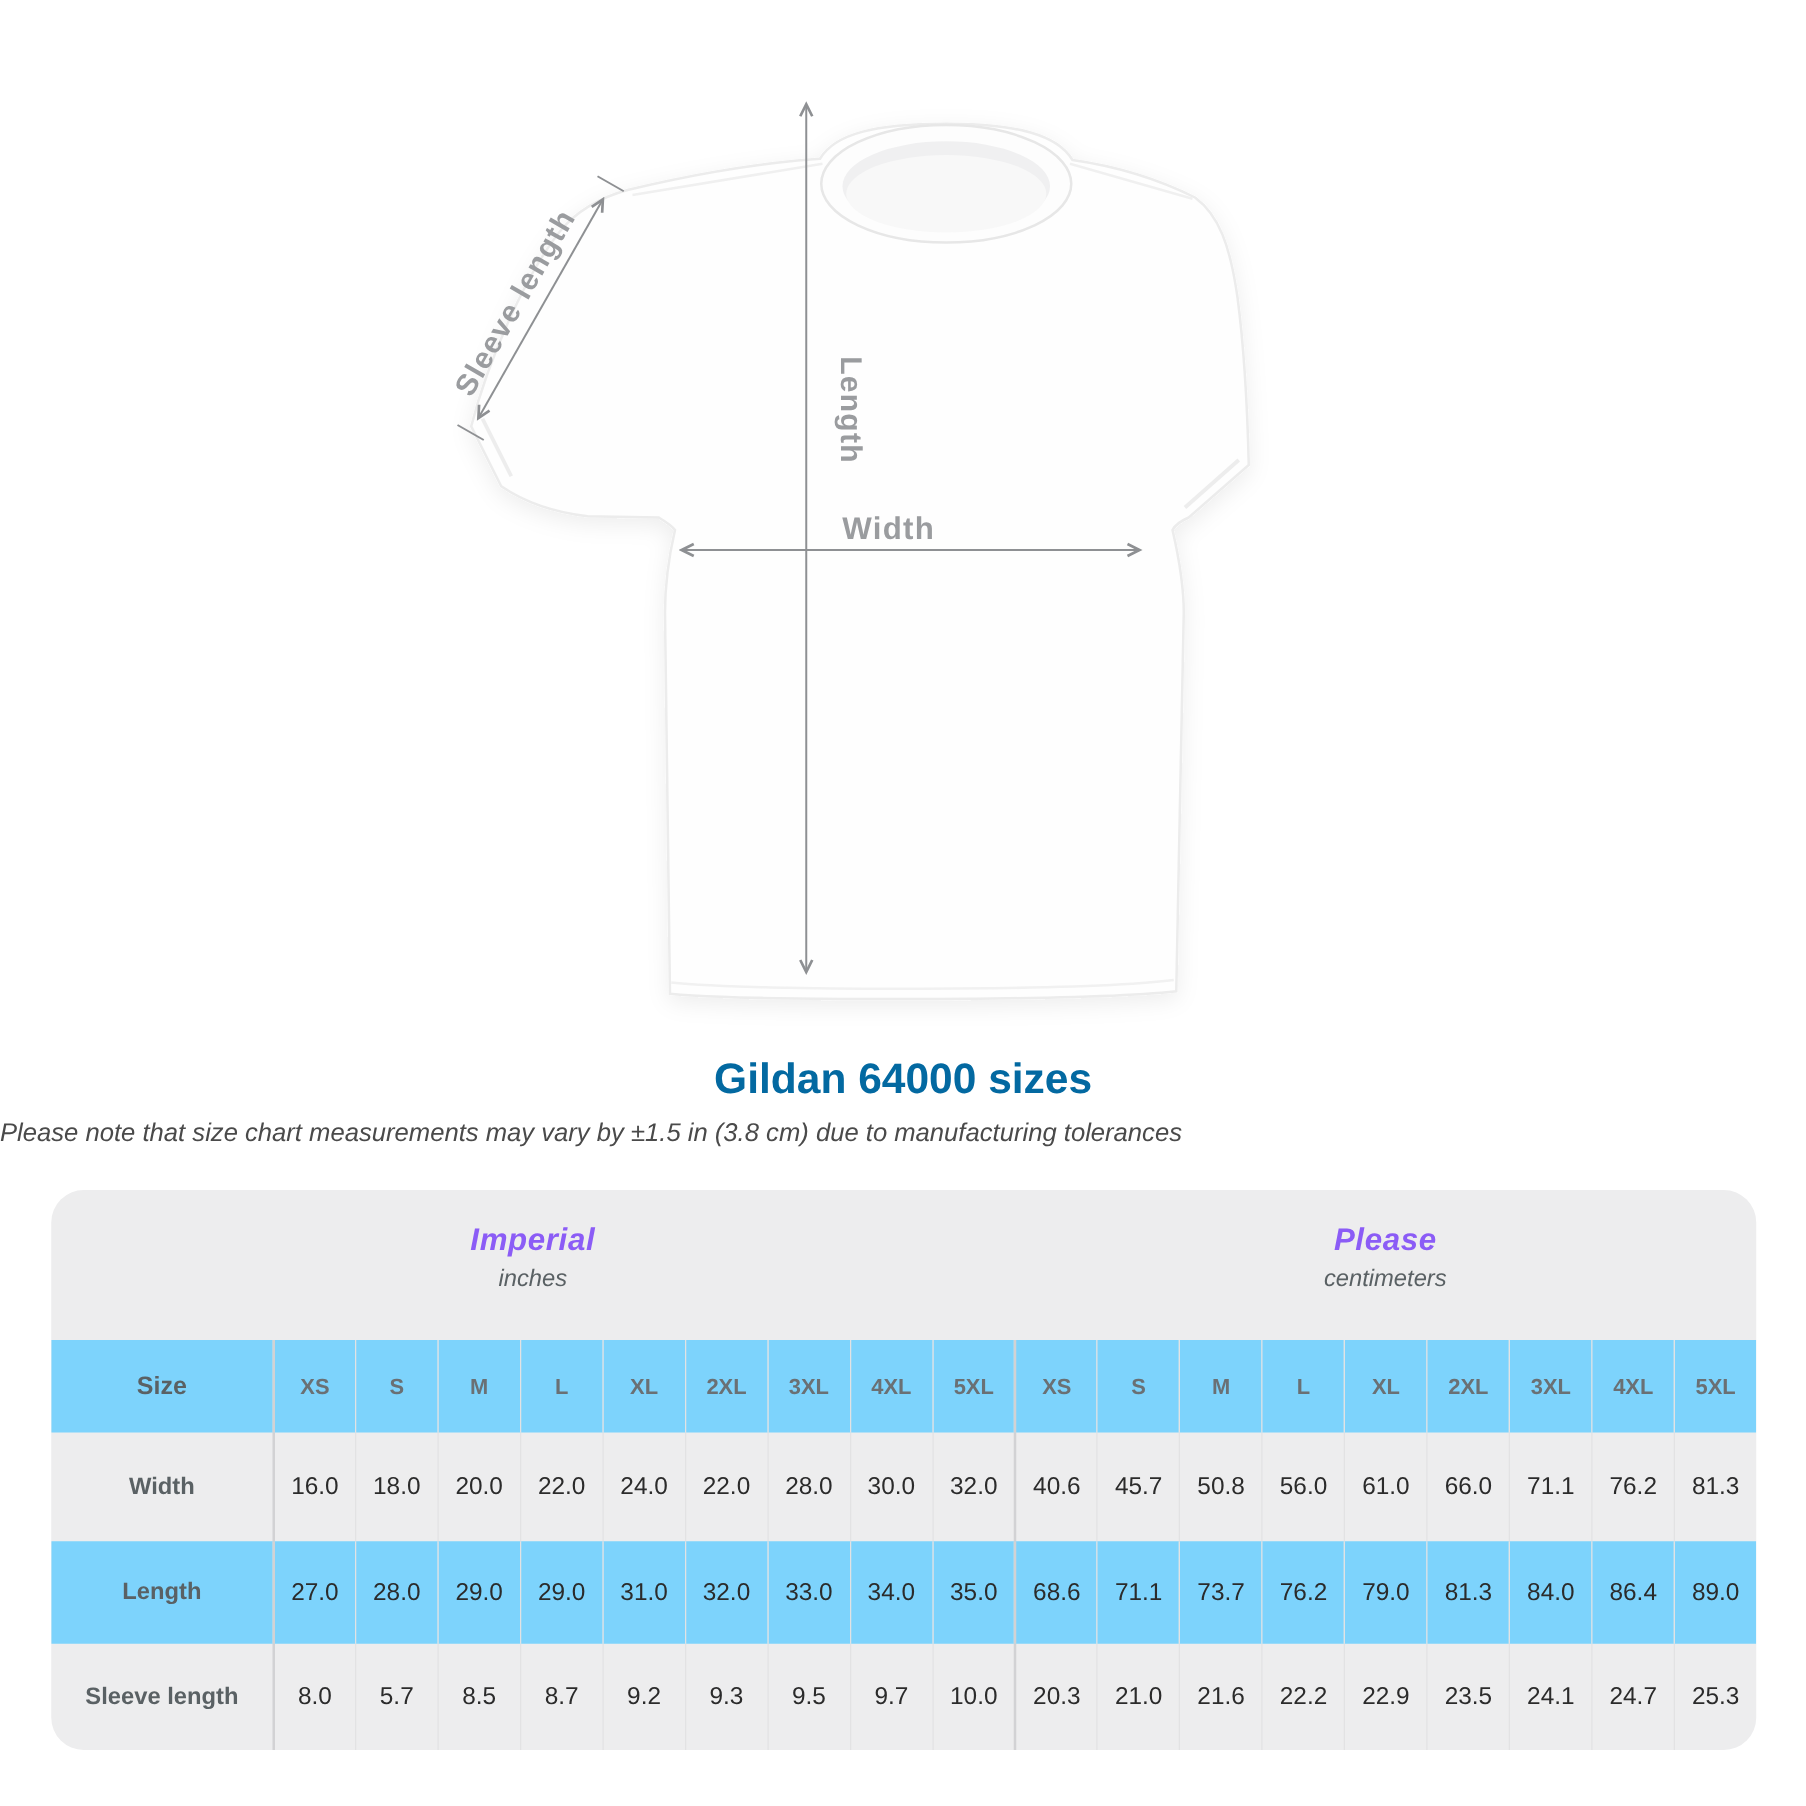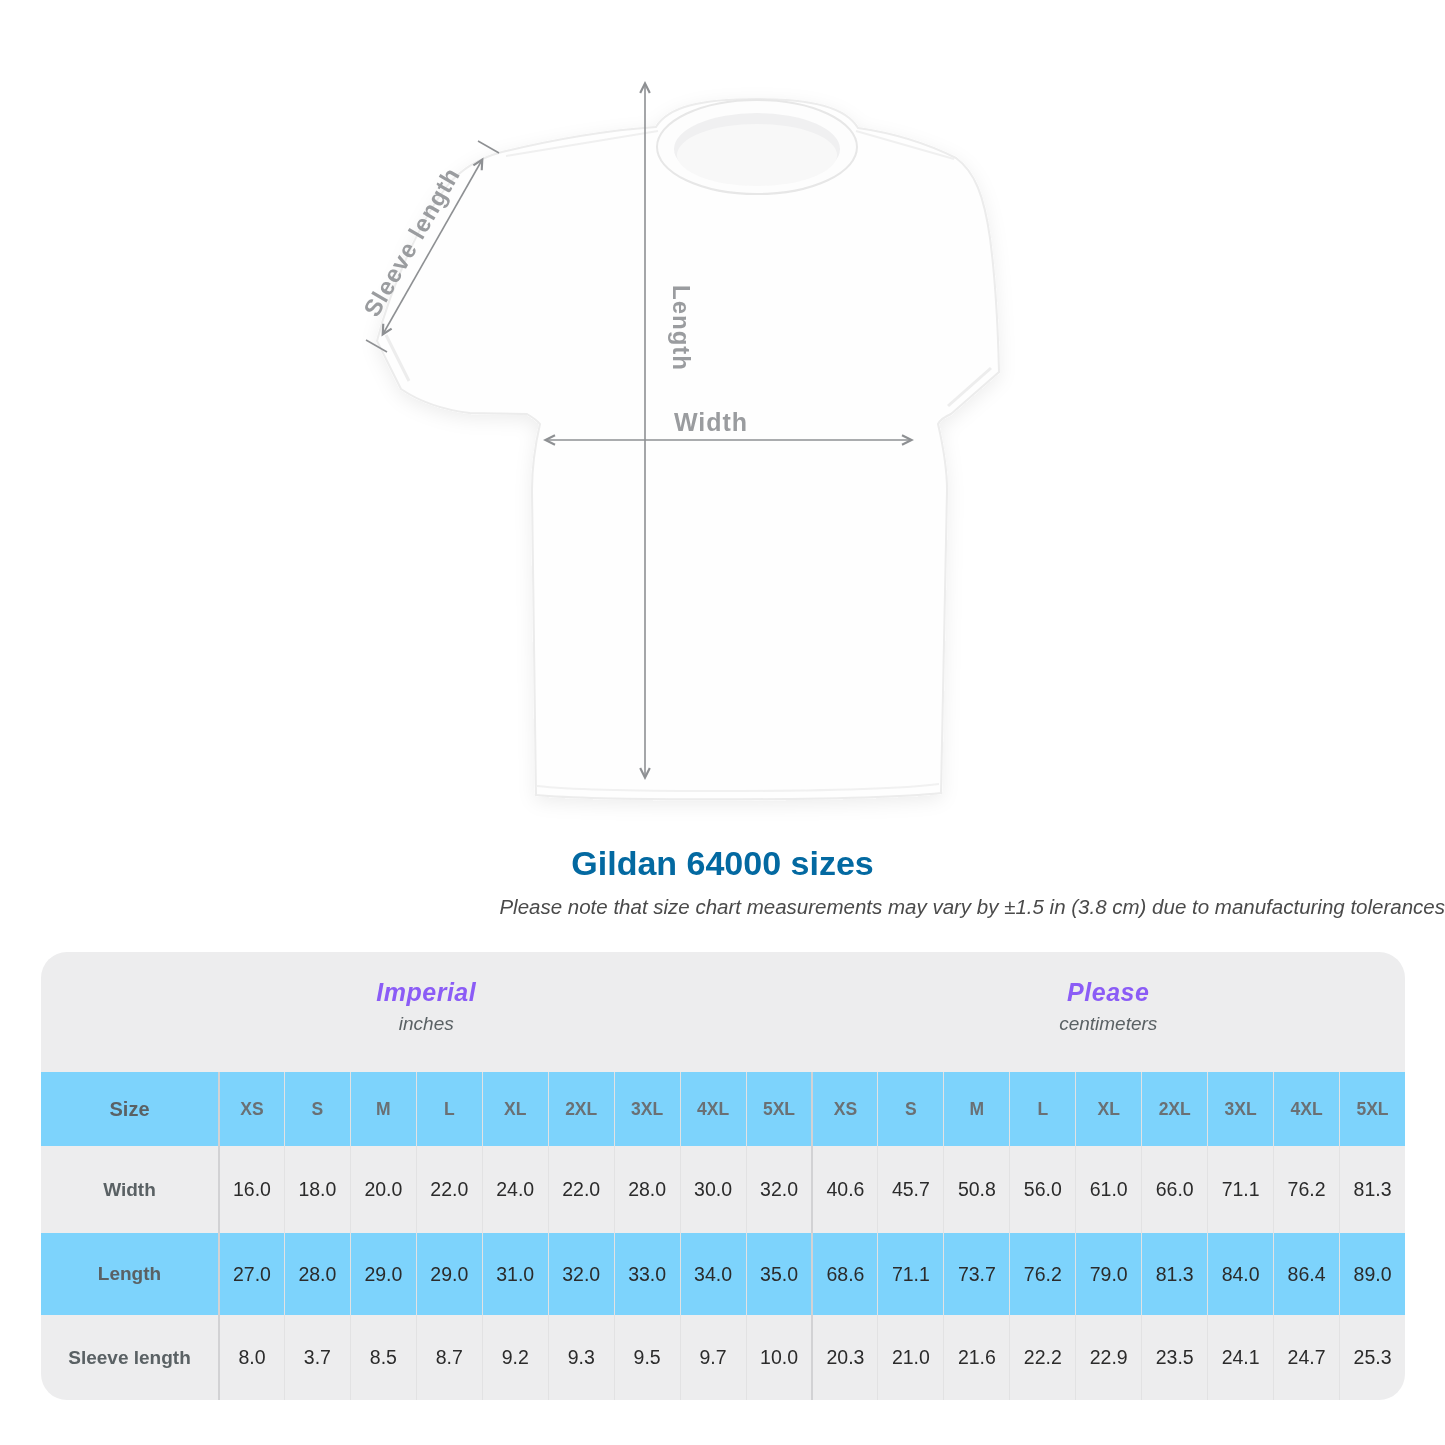--- a/index.html
+++ b/index.html
@@ -5,21 +5,21 @@
   html,body{margin:0;padding:0;background:#fff;}
   .page{position:relative;width:1445px;height:1445px;background:#ffffff;overflow:hidden;
         font-family:"Liberation Sans", sans-serif;}
 
   
   .figure-svg{position:absolute;left:0;top:0;}
 
   
   .chart-title{position:absolute;left:0;top:846px;width:100%;text-align:center;
                font-size:34px;font-weight:700;color:#0369a1;line-height:1;}
-  .chart-note{position:absolute;left:0;top:895px;width:100%;text-align:right;
+  .chart-note{position:absolute;left:0;top:895px;width:100%;text-align:left;
               font-style:italic;font-size:20.5px;color:#4a4a4a;line-height:1.2;}
 
   
   .size-table{position:absolute;left:41px;top:952px;width:1364px;height:448px;
               background:#ededee;border-radius:26px;overflow:hidden;
               display:grid;grid-template-columns:177px repeat(18,1fr);
               grid-template-rows:120px 74px 87px 82px 85px;}
   .gh{grid-row:1;display:flex;flex-direction:column;align-items:center;justify-content:center;
       padding-bottom:12px;}
   .gh-imperial{grid-column:1/11;}
@@ -167,21 +167,21 @@
     <div class="c w vl b1">73.7</div>
     <div class="c w vl b1">76.2</div>
     <div class="c w vl b1">79.0</div>
     <div class="c w vl b1">81.3</div>
     <div class="c w vl b1">84.0</div>
     <div class="c w vl b1">86.4</div>
     <div class="c w vl b1">89.0</div>
 
     <div class="c lb">Sleeve length</div>
     <div class="c vl b2">8.0</div>
-    <div class="c vl b1">3.7</div>
+    <div class="c vl b1">5.7</div>
     <div class="c vl b1">8.5</div>
     <div class="c vl b1">8.7</div>
     <div class="c vl b1">9.2</div>
     <div class="c vl b1">9.3</div>
     <div class="c vl b1">9.5</div>
     <div class="c vl b1">9.7</div>
     <div class="c vl b1">10.0</div>
     <div class="c vl b2">20.3</div>
     <div class="c vl b1">21.0</div>
     <div class="c vl b1">21.6</div>

